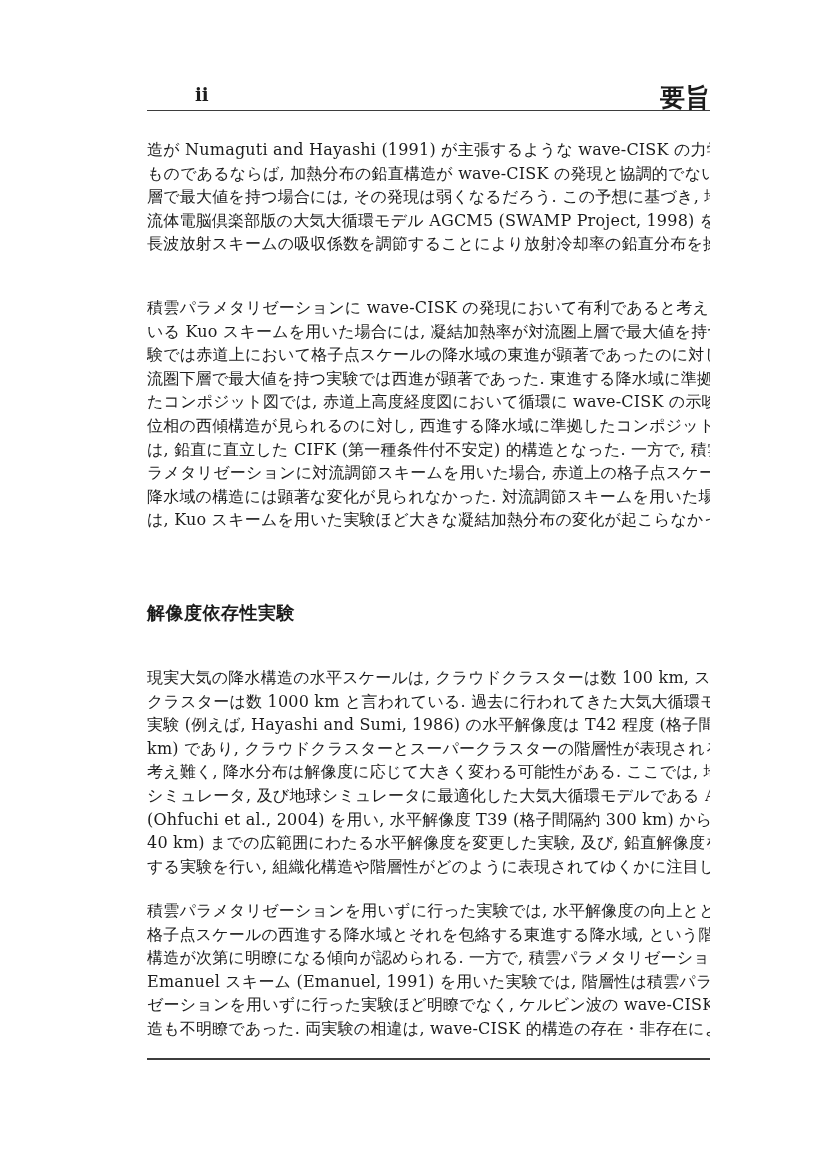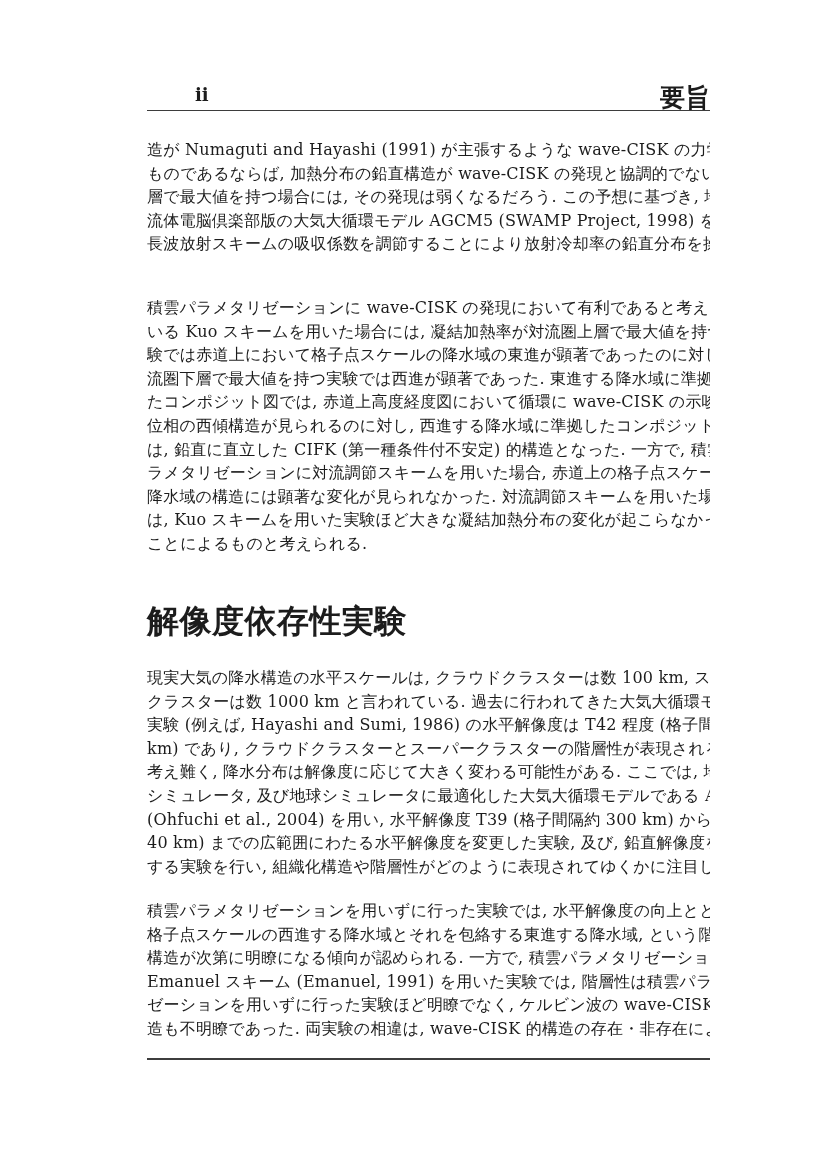--- a/index.html
+++ b/index.html
@@ -58,21 +58,21 @@
   }
   .para.p1 { top: 138px; }
   .para.p2 { top: 296px; }
   .para.p3 { top: 666px; }
   .para.p4 { top: 899px; }
   .section-heading {
     position: absolute;
     left: 147px;
     top: 602px;
     font-family: "DejaVu Sans", "Liberation Sans", sans-serif;
-    font-size: 32px;
+    font-size: 18px;
     font-weight: bold;
     line-height: 1.2;
     letter-spacing: 0.5px;
   }
 </style>
 </head>
 <body>
 
 <div class="page">
 
@@ -94,21 +94,20 @@
       <div class="line">積雲パラメタリゼーションに wave-CISK の発現において有利であると考えられて</div>
       <div class="line">いる Kuo スキームを用いた場合には, 凝結加熱率が対流圏上層で最大値を持つ実</div>
       <div class="line">験では赤道上において格子点スケールの降水域の東進が顕著であったのに対し, 対</div>
       <div class="line">流圏下層で最大値を持つ実験では西進が顕著であった. 東進する降水域に準拠し</div>
       <div class="line">たコンポジット図では, 赤道上高度経度図において循環に wave-CISK の示唆する</div>
       <div class="line">位相の西傾構造が見られるのに対し, 西進する降水域に準拠したコンポジット図で</div>
       <div class="line">は, 鉛直に直立した CIFK (第一種条件付不安定) 的構造となった. 一方で, 積雲パ</div>
       <div class="line">ラメタリゼーションに対流調節スキームを用いた場合, 赤道上の格子点スケールの</div>
       <div class="line">降水域の構造には顕著な変化が見られなかった. 対流調節スキームを用いた場合に</div>
       <div class="line">は, Kuo スキームを用いた実験ほど大きな凝結加熱分布の変化が起こらなかった</div>
-      <div class="line last">ことによるものと考えられる.</div>
     </div>
 
   <div class="section-heading">解像度依存性実験</div>
 
   <div class="para p3">
       <div class="line">現実大気の降水構造の水平スケールは, クラウドクラスターは数 100 km, スーパー</div>
       <div class="line">クラスターは数 1000 km と言われている. 過去に行われてきた大気大循環モデル</div>
       <div class="line">実験 (例えば, Hayashi and Sumi, 1986) の水平解像度は T42 程度 (格子間隔約 300</div>
       <div class="line">km) であり, クラウドクラスターとスーパークラスターの階層性が表現されるとは</div>
       <div class="line">考え難く, 降水分布は解像度に応じて大きく変わる可能性がある. ここでは, 地球</div>

